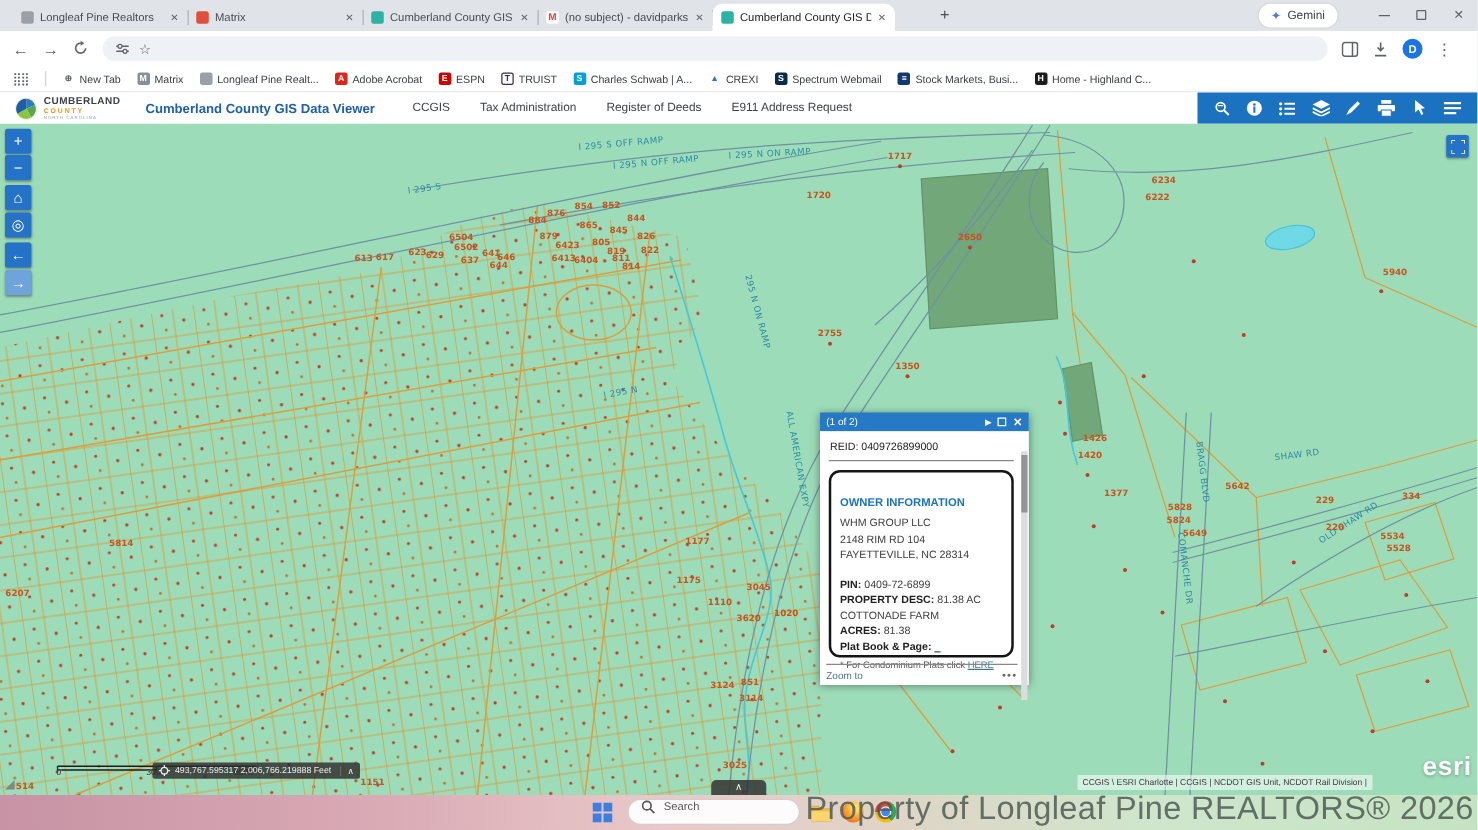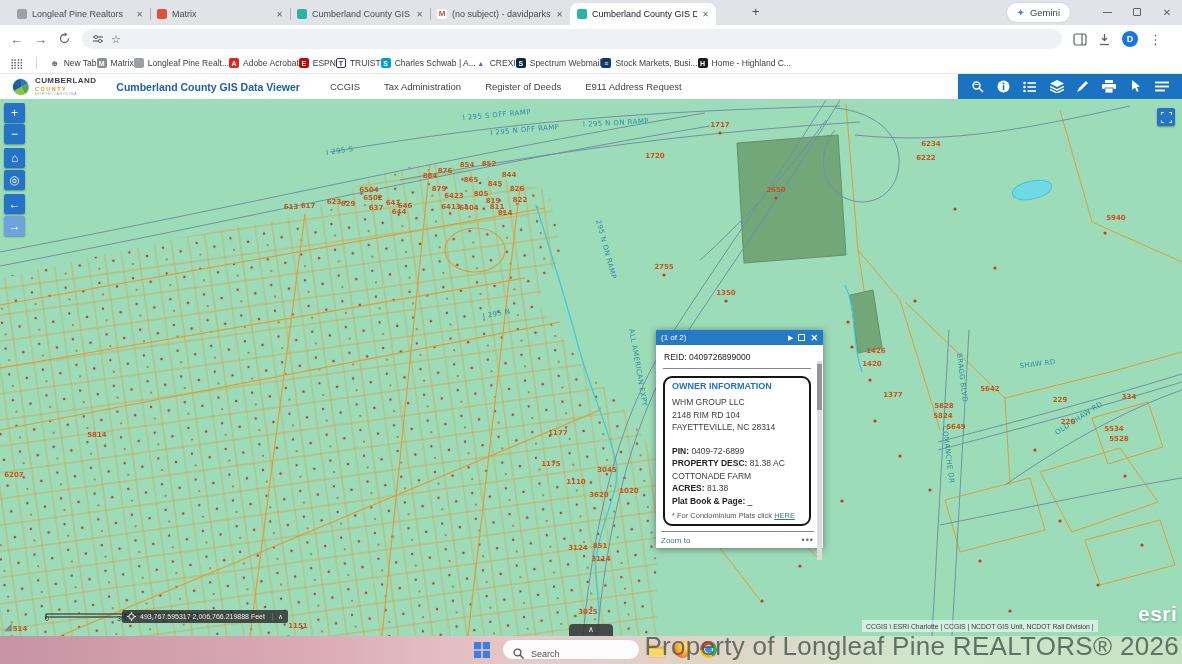--- a/index.html
+++ b/index.html
@@ -63,21 +63,21 @@
 
 .popup{position:absolute;left:656px;top:231px;width:167px;box-shadow:0 1px 7px rgba(0,0,0,.45)}
 .pp-title{height:15px;background:#2579c5;color:#fff;font-size:8px;display:flex;align-items:center;padding:0 5px;gap:5px}
 .pp-sp{flex:1}
 .pp-next{font-size:7px}
 .pp-max{width:7px;height:7px;border:1px solid #fff}
 .pp-close{font-size:9px;font-weight:bold}
 .pp-body{background:#fff;height:203px;position:relative;padding:4px 12px 0 7px;font-size:8.5px;color:#3c3c3c}
 .pp-reid{margin:3px 0 6px 1px;color:#222}
 .pp-hr{border-top:1px solid #888}
-.ownerbox{border:2px solid #151515;border-radius:9px;padding:3px 7px;margin-top:7px;height:150px}
+.ownerbox{border:2px solid #151515;border-radius:9px;padding:19px 7px;margin-top:7px;height:150px}
 .ob-h{color:#1b75bb;font-weight:bold;font-size:9px;margin-bottom:5px}
 .ob-line{line-height:12.5px}
 .ob-gap{height:11px}
 .ownerbox b{color:#222}
 .plat-link{text-decoration:underline;color:#4d7291}
 .ob-note{font-size:7.5px;margin-top:4px;color:#555}
 .here{text-decoration:underline;color:#3d7a8c}
 .pp-foot{position:absolute;left:5px;right:9px;bottom:0;height:17px;border-top:1px solid #888;display:flex;align-items:center}
 .zoomto{font-size:8px;color:#4d7291;}
 .dots3{margin-left:auto;color:#666;font-size:9px;letter-spacing:1px}
@@ -91,21 +91,21 @@
 .coord-caret{margin-left:3px;padding-left:5px;border-left:1px solid #666;font-size:7px}
 .caretpill{position:absolute;left:569px;top:525px;width:44px;height:12px;background:rgba(52,52,52,.85);border-radius:4px 4px 0 0;color:#eee;font-size:8px;display:flex;align-items:center;justify-content:center;line-height:1}
 .attrib{position:absolute;left:862px;top:521px;height:12px;background:rgba(255,255,255,.55);color:#3a3a3a;font-size:6.8px;display:flex;align-items:center;padding:0 4px;white-space:nowrap}
 .esri{position:absolute;left:1138px;top:503px;font-size:21px;font-weight:bold;color:#fff;letter-spacing:.5px;text-shadow:0 1px 3px rgba(0,0,0,.3)}
 .cornerarrow{position:absolute;left:4px;top:522px;color:#7c8a80;font-size:10px}
 
 
 .watermark{position:absolute;right:3px;top:631px;font-size:26px;color:#4f5c55;opacity:.85;letter-spacing:.3px;z-index:60;white-space:nowrap}
 .taskbar{position:absolute;left:0;top:636px;width:1182px;height:28px;background:linear-gradient(90deg,#c793a5 0%,#d9a9b4 25%,#e9c9c9 45%,#ded6c6 62%,#cfe6cc 78%,#c5e3c2 100%)}
 .startic{position:absolute;left:474px;top:6px}
-.searchpill{position:absolute;left:502px;top:3px;width:138px;height:21px;border-radius:11px;background:#fdfbfb;border:1px solid #d8cccc;display:flex;align-items:flex-end;gap:7px;padding:0 10px;font-size:9px;color:#555}
+.searchpill{position:absolute;left:502px;top:3px;width:138px;height:21px;border-radius:11px;background:#fdfbfb;border:1px solid #d8cccc;display:flex;align-items:flex-start;gap:7px;padding:0 10px;font-size:9px;color:#555}
 .folder-ic{position:absolute;left:648px;top:7px}
 .ff-ic{position:absolute;left:674px;top:5px;width:17px;height:17px;border-radius:50%;background:radial-gradient(circle at 62% 30%,#ffe066 0 14%,#ffb23e 40%,#ff8a1e 62%,#e8652c 82%,#c33c64 100%)}
 .chrome-ic{position:absolute;left:700px;top:5px;width:17px;height:17px;border-radius:50%;background:conic-gradient(from -90deg,#ea4335 0 120deg,#34a853 120deg 240deg,#fbbc05 240deg 360deg)}
 .chrome-center{position:absolute;left:4px;top:4px;width:9px;height:9px;background:#4285f4;border:1.5px solid #fff;border-radius:50%}
 </style>
 </head>
 <body>
 
 <div class="tabstrip">
   <div style="display:flex;align-items:flex-end;height:25px">
@@ -177,21 +177,21 @@
       <path d="M6.5,1 V7 M4,5 L6.5,7.5 L9,5" fill="none" stroke="#5f6368" stroke-width="1.3"></path>
       <line x1="2" y1="11.5" x2="11" y2="11.5" stroke="#5f6368" stroke-width="1.3"></line>
     </svg>
   <span class="avatar">D</span>
   <span class="nav-ic">⋮</span>
 </div>
 
 <div class="bmbar">
   <span class="appsgrid">⣿⣿</span>
   <span class="bm-divider"></span>
-  <span style="display:flex;align-items:center">
+  <span style="display:flex;gap:13px;align-items:center">
       <span class="bmitem">
         <span class="bmic" style="color: rgb(95, 99, 104);">⊕</span>
         <span>New Tab</span>
       </span>
       <span class="bmitem">
         <span class="bmic" style="background: rgb(138, 143, 149); color: rgb(255, 255, 255);">M</span>
         <span>Matrix</span>
       </span>
       <span class="bmitem">
         <span class="bmic" style="background: rgb(154, 160, 166); color: rgb(255, 255, 255);"></span>

